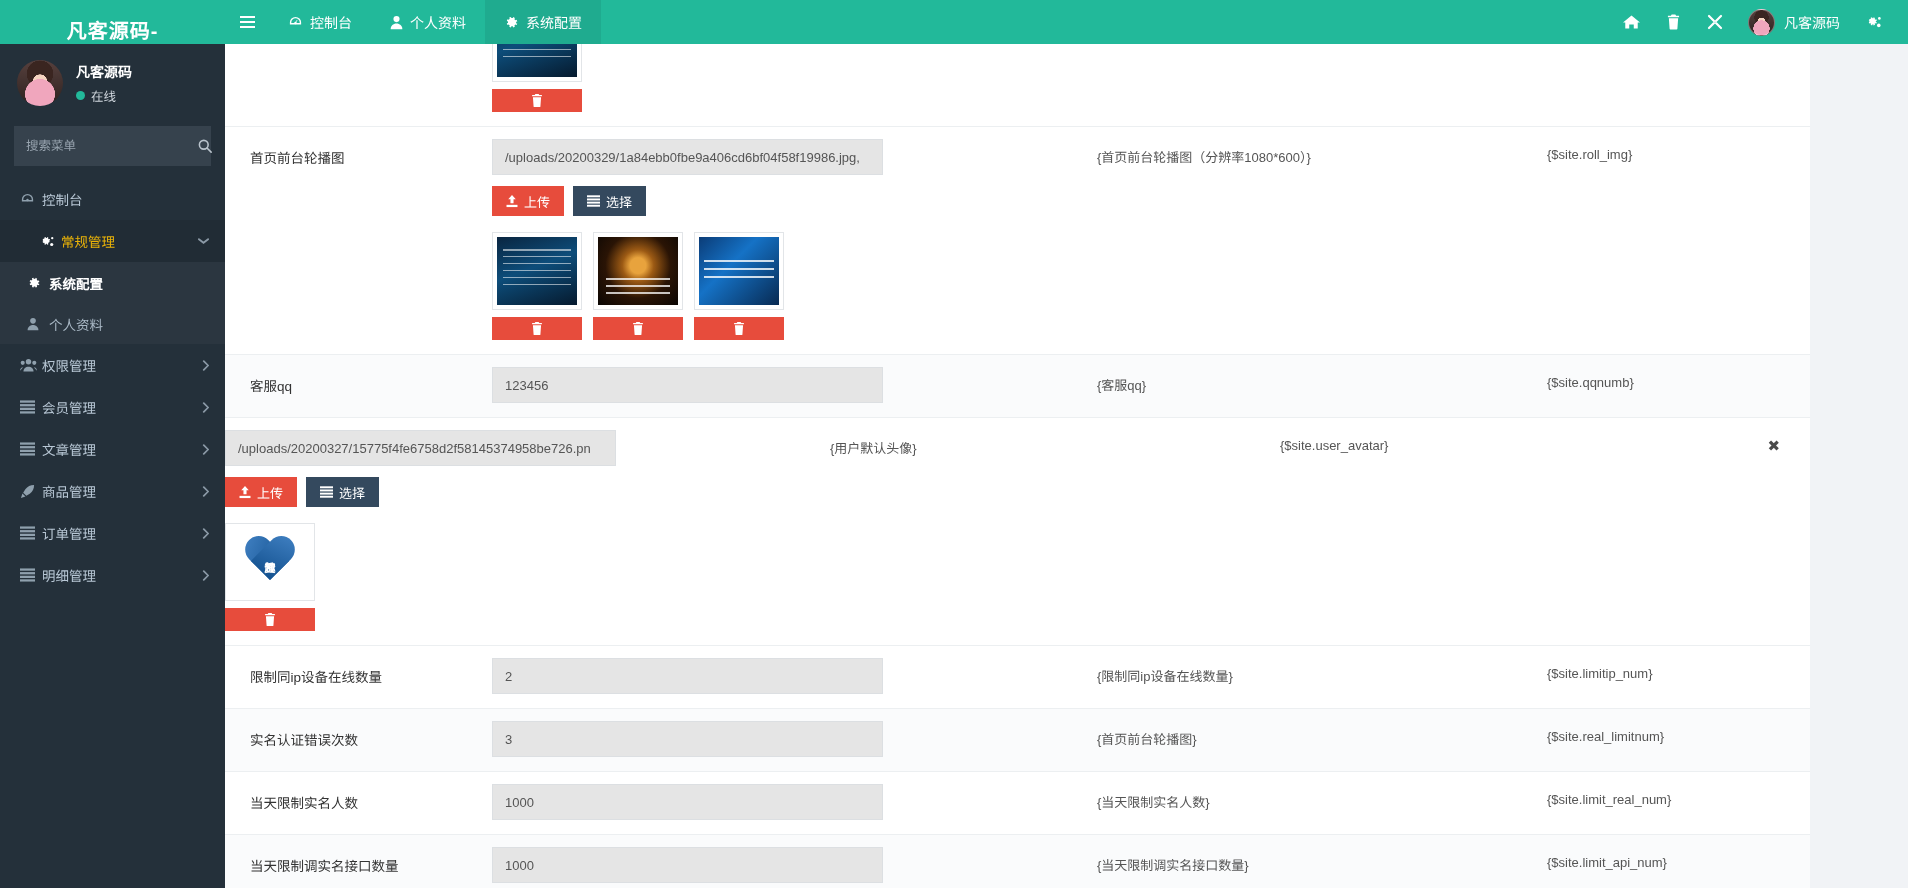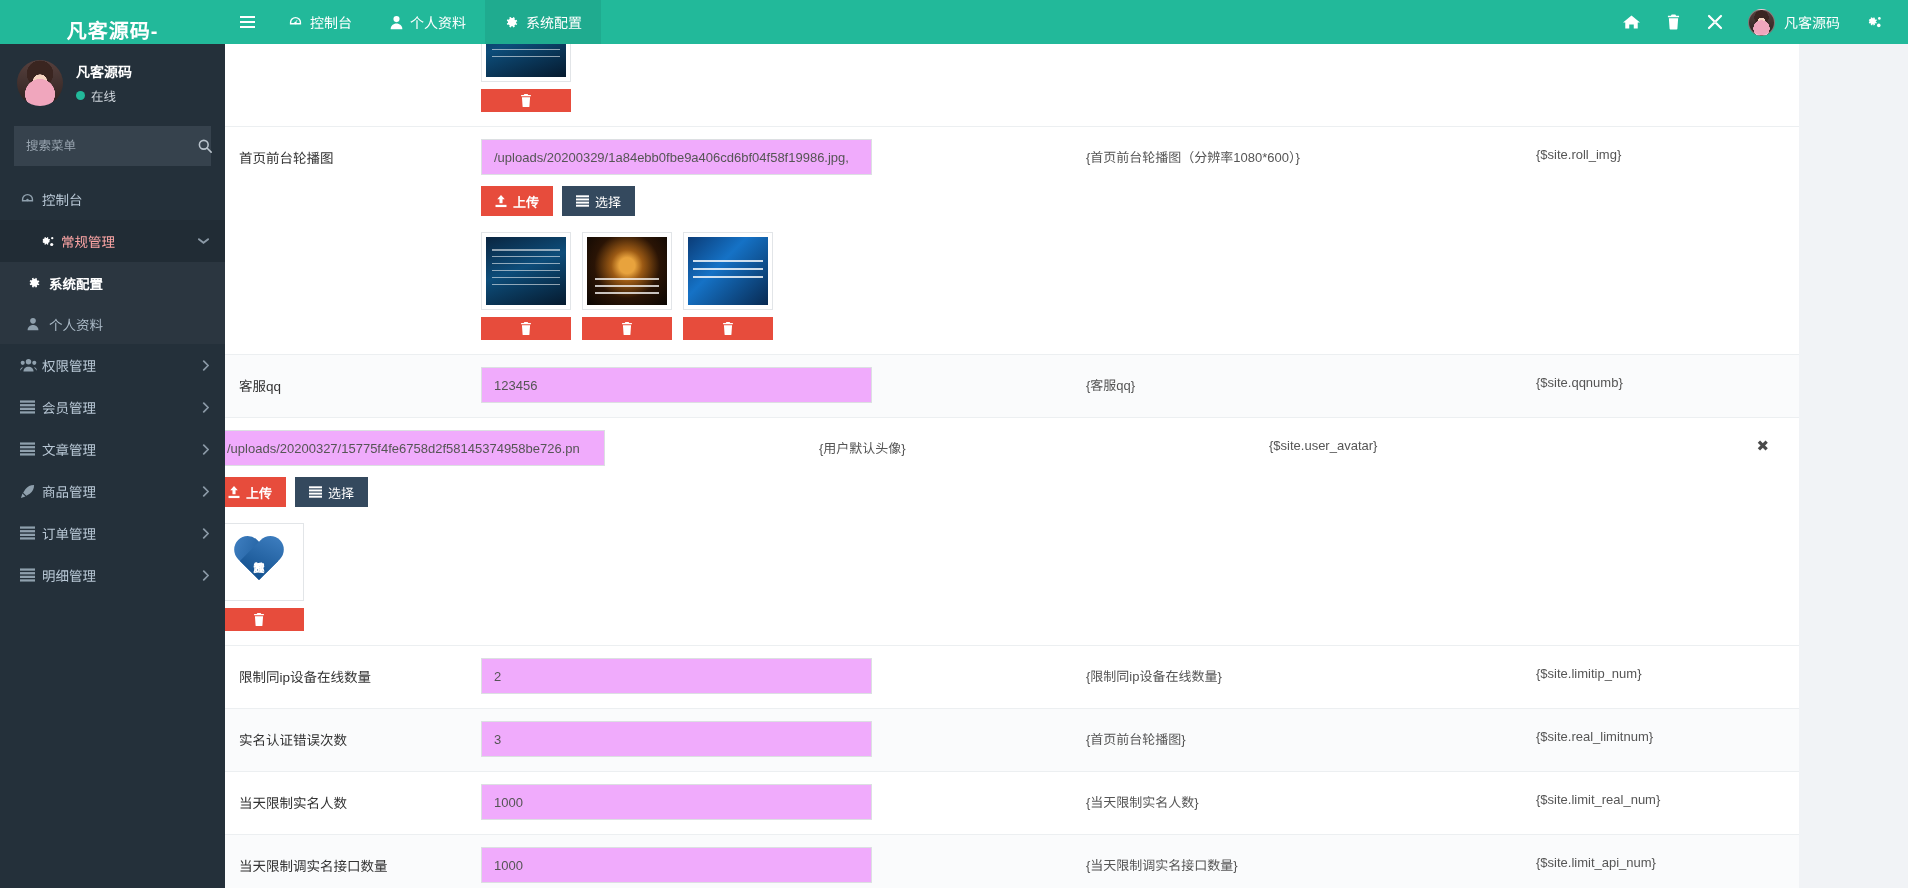--- a/index.html
+++ b/index.html
@@ -98,33 +98,33 @@
   .menu-li {
     display: flex; align-items: center;
     height: 42px; padding: 0 16px 0 17px;
     color: #b8c7d5; font-size: 13.5px; cursor: pointer;
     border-left: 3px solid transparent;
     position: relative;
   }
   .menu-li .mi { width: 22px; display: inline-flex; align-items: center; color: #8fa0ad; flex-shrink: 0; }
   .menu-li .mlabel { flex: 1; }
   .menu-li .chev { color: #8b99a6; font-size: 11px; }
-  .menu-li.open { background: #212c35; color: #fca5a5; padding-left: 36px; }
+  .menu-li.open { background: #212c35; color: #eab308; padding-left: 36px; }
   .menu-li.open .mi { color: #ffffff; }
   .submenu { list-style: none; margin: 0; padding: 0; background: #2b3640; }
   .sub-li {
     display: flex; align-items: center; height: 41px;
     padding: 0 16px 0 27px; color: #a9b8c5; font-size: 13.5px; cursor: pointer;
   }
   .sub-li .mi { width: 22px; display: inline-flex; align-items: center; color: #8fa0ad; flex-shrink: 0; }
   .sub-li.active { color: #ffffff; font-weight: bold; }
   .sub-li.active .mi { color: #ffffff; }
   
   .content {
-    position: absolute; top: 44px; left: 214px;
+    position: absolute; top: 44px; left: 225px;
     width: 1585px; height: 844px;
     background: #f1f3f6;
     overflow: hidden;
   }
   .panel {
     margin: 0; background: #ffffff;
     min-height: 844px;
   }
   .frow {
     display: flex; align-items: flex-start;
@@ -147,33 +147,33 @@
     font-size: 13px; color: #555555;
   }
   .c-var {
     flex: 1;
     padding: 20px 30px 20px 0;
     font-size: 13px; color: #555555;
     display: flex; align-items: flex-start; justify-content: space-between;
   }
   .txtinput {
     width: 391px; height: 36px;
-    border: 1px solid #dcdfe2; background: #f0abfc;
+    border: 1px solid #dcdfe2; background: #e5e5e5;
     font-size: 13px; color: #555555;
     padding: 0 12px; outline: none;
     font-family: "Liberation Sans", sans-serif;
     display: block;
   }
   .btn {
     display: inline-flex; align-items: center; justify-content: center; gap: 6px;
     height: 30px; padding: 0 14px; border: 0; cursor: pointer;
     font-size: 13px; color: #ffffff;
     font-family: "Liberation Sans", sans-serif;
   }
-  .btn-upload { background: #e74c3c; font-weight: bold; }
+  .btn-upload { background: #e74c3c; }
   .btn-select { background: #34495e; justify-content: center; }
   .btn-del {
     background: #e74c3c; width: 90px; height: 23px;
     display: flex; align-items: center; justify-content: center;
     color: #ffffff; cursor: pointer; border: 0;
   }
   .btnrow { display: flex; gap: 9px; margin-top: 11px; }
   .thumbs { display: flex; gap: 11px; margin-top: 16px; }
   .thumb-wrap { width: 90px; }
   .thumb {

